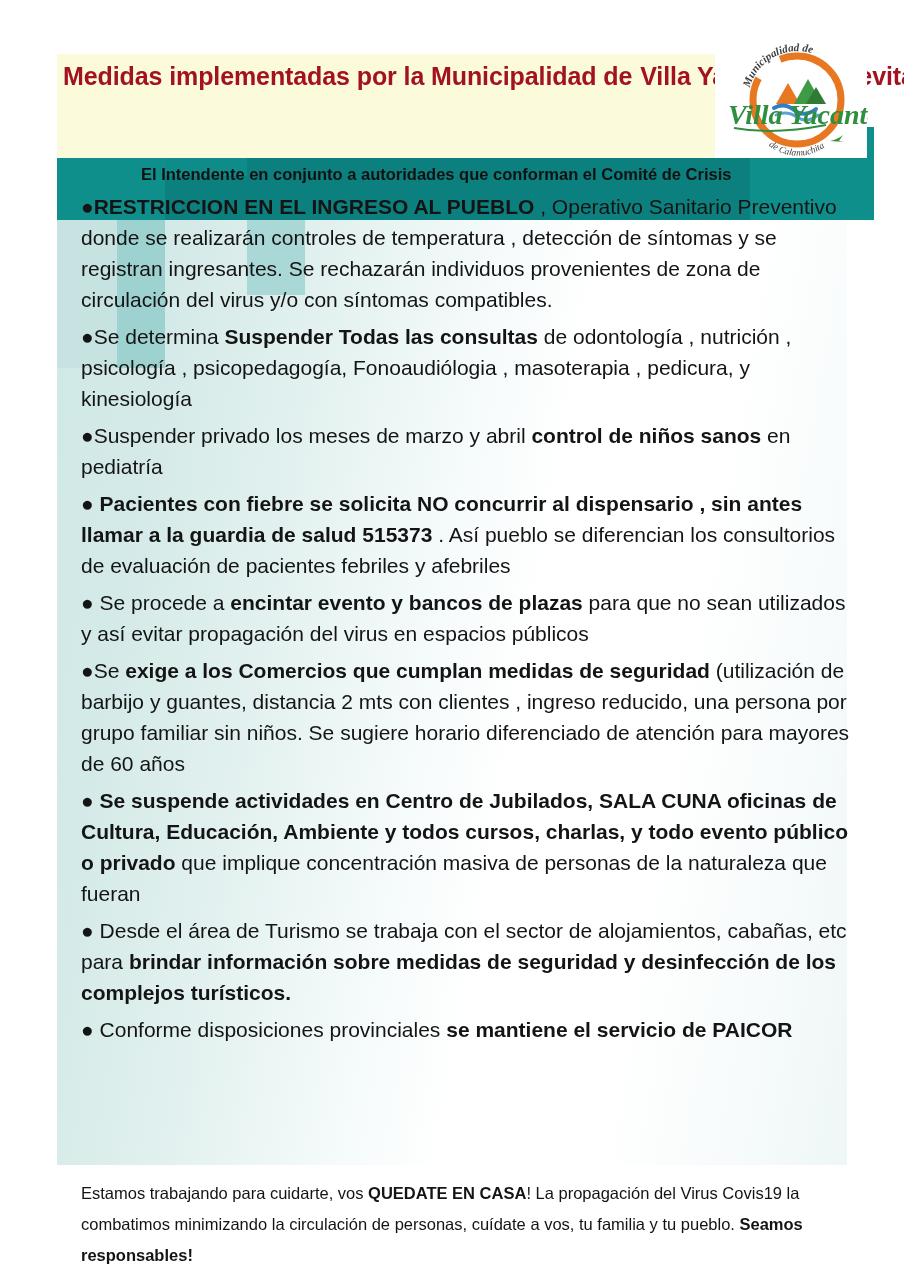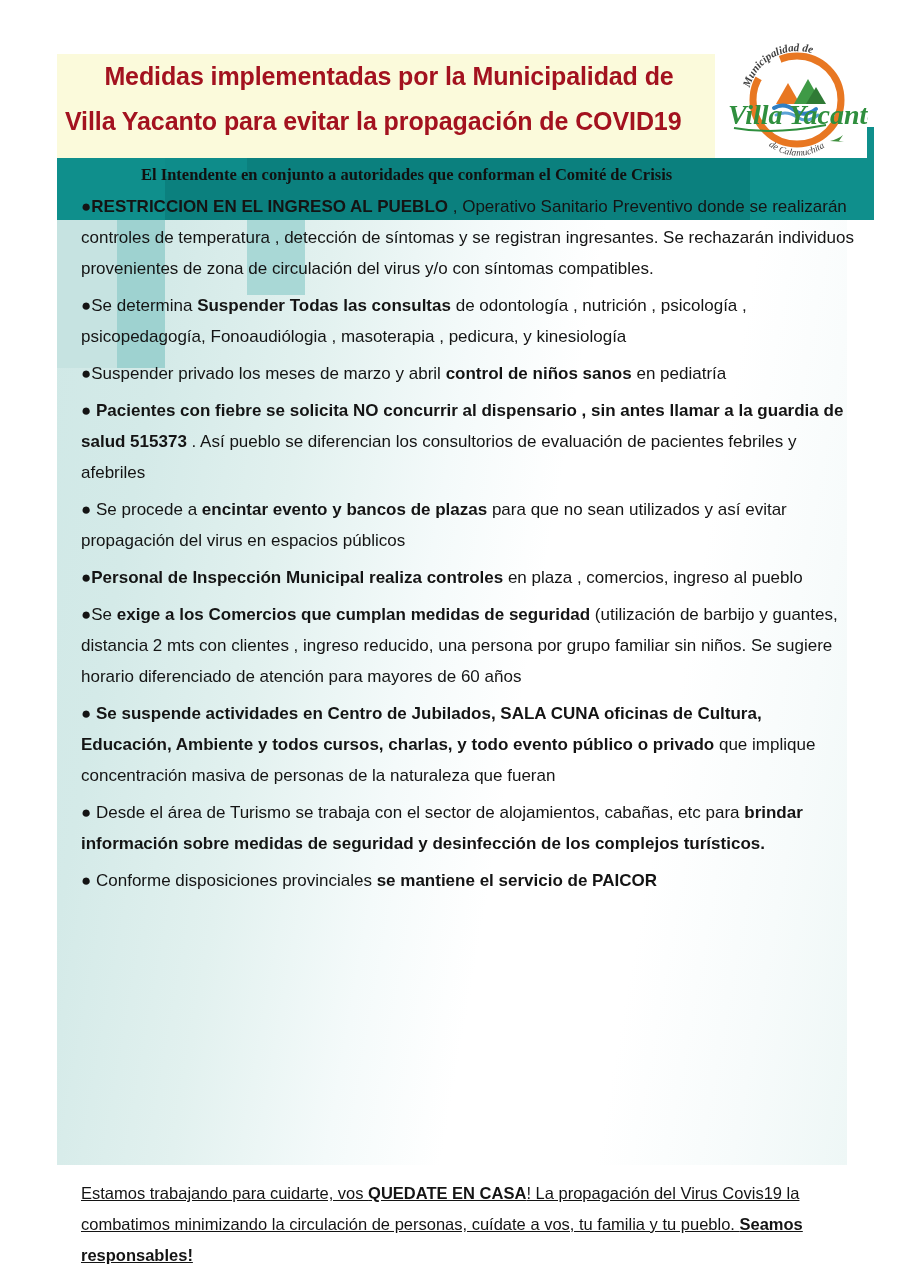--- a/index.html
+++ b/index.html
@@ -96,21 +96,21 @@
   
   .title-box {
     position: absolute;
     left: 57px;
     top: 54px;
     width: 658px;
     height: 104px;
     background: #fbfadb;
     z-index: 6;
     display: flex;
-    flex-direction: column;
+    flex-direction: row;
     justify-content: flex-start;
   }
   .title-line {
     font-family: "Liberation Sans", sans-serif;
     font-weight: bold;
     font-size: 25px;
     line-height: 45px;
     color: #a3121f;
     letter-spacing: -0.1px;
     white-space: nowrap;
@@ -151,53 +151,51 @@
     padding: 0;
     margin: 0;
   }
   .intro p {
     margin: 0;
     font-size: 16.5px;
     font-weight: bold;
     line-height: 33px;
     color: #111111;
     padding-left: 24px;
-    font-family: Liberation Serif, serif;
   }
   .intro p.l1 { text-indent: 60px; }
 
   .measures {
     position: relative;
     z-index: 9;
     margin: 0;
     padding: 0 20px 0 24px;
     list-style: none;
   }
   .measures li {
     margin: 0 0 6px 0;
     padding: 0;
-    font-size: 17px;
+    font-size: 21px;
     line-height: 31px;
     color: #141414;
   }
   .measures li b { font-weight: bold; }
 
   .closing {
     position: absolute;
     left: 81px;
     top: 1178px;
     width: 800px;
     z-index: 9;
   }
   .closing p {
     margin: 0;
     font-size: 16.5px;
     line-height: 31px;
     color: #141414;
-    text-decoration: underline;
   }
   .closing p b { font-weight: bold; }
 
   .bullet { font-weight: bold; }
 </style>
 </head>
 <body>
 
 <div id="page">
 
@@ -256,21 +254,20 @@
   <div class="content">
     <div class="intro">
       <p class="l1">El  Intendente en conjunto a autoridades que conforman el Comité de Crisis</p>
     </div>
     <ul class="measures" id="measures-list">
         <li><span class="bullet">●</span><b>RESTRICCION EN EL INGRESO AL PUEBLO</b><span> ,  Operativo Sanitario Preventivo donde se realizarán controles de temperatura , detección de síntomas y se registran  ingresantes. Se rechazarán individuos provenientes de zona de circulación del virus y/o con síntomas compatibles.</span></li>
         <li><span class="bullet">●</span><span>Se determina  </span><b>Suspender Todas las consultas</b><span> de odontología , nutrición , psicología , psicopedagogía, Fonoaudiólogia , masoterapia , pedicura,  y kinesiología</span></li>
         <li><span class="bullet">●</span><span>Suspender privado los meses de  marzo y abril </span><b>control de niños sanos</b><span> en pediatría</span></li>
         <li><span class="bullet">● </span><b>Pacientes con fiebre se solicita  NO concurrir al dispensario , sin antes llamar a la guardia de salud 515373</b><span> . Así pueblo se diferencian los consultorios de evaluación de pacientes febriles y afebriles</span></li>
         <li><span class="bullet">●   </span><span>Se procede a  </span><b>encintar evento y bancos de plazas</b><span> para que no sean utilizados y así evitar  propagación del virus en espacios públicos</span></li>
-        <li><span class="bullet">●</span><b>Personal de Inspección Municipal realiza controles</b><span> en  plaza , comercios, ingreso al pueblo</span></li>
         <li><span class="bullet">●</span><span>Se </span><b>exige a los  Comercios que cumplan medidas de seguridad</b><span> (utilización de barbijo y guantes, distancia 2 mts con clientes , ingreso reducido, una persona por grupo familiar sin niños. Se sugiere horario diferenciado de atención para mayores de 60 años</span></li>
         <li><span class="bullet">●   </span><b>Se suspende actividades en Centro de Jubilados, SALA CUNA  oficinas  de Cultura, Educación, Ambiente y todos cursos, charlas, y todo evento público o privado</b><span> que implique concentración masiva de personas de la naturaleza que fueran</span></li>
         <li><span class="bullet">●   </span><span>Desde el área de Turismo se trabaja con el sector de alojamientos, cabañas, etc para </span><b>brindar información sobre medidas de seguridad y desinfección de los complejos turísticos.</b></li>
         <li><span class="bullet">●   </span><span>Conforme disposiciones provinciales </span><b>se mantiene el servicio de PAICOR</b></li>
       </ul>
   </div>
 
   <div class="closing">
     <p id="closing-paragraph"><span>Estamos trabajando para cuidarte, vos </span><b>QUEDATE EN CASA</b><span>! La propagación del Virus Covis19 la combatimos minimizando la circulación de personas, cuídate a vos, tu familia y tu pueblo. </span><b>Seamos responsables!</b></p>
   </div>

